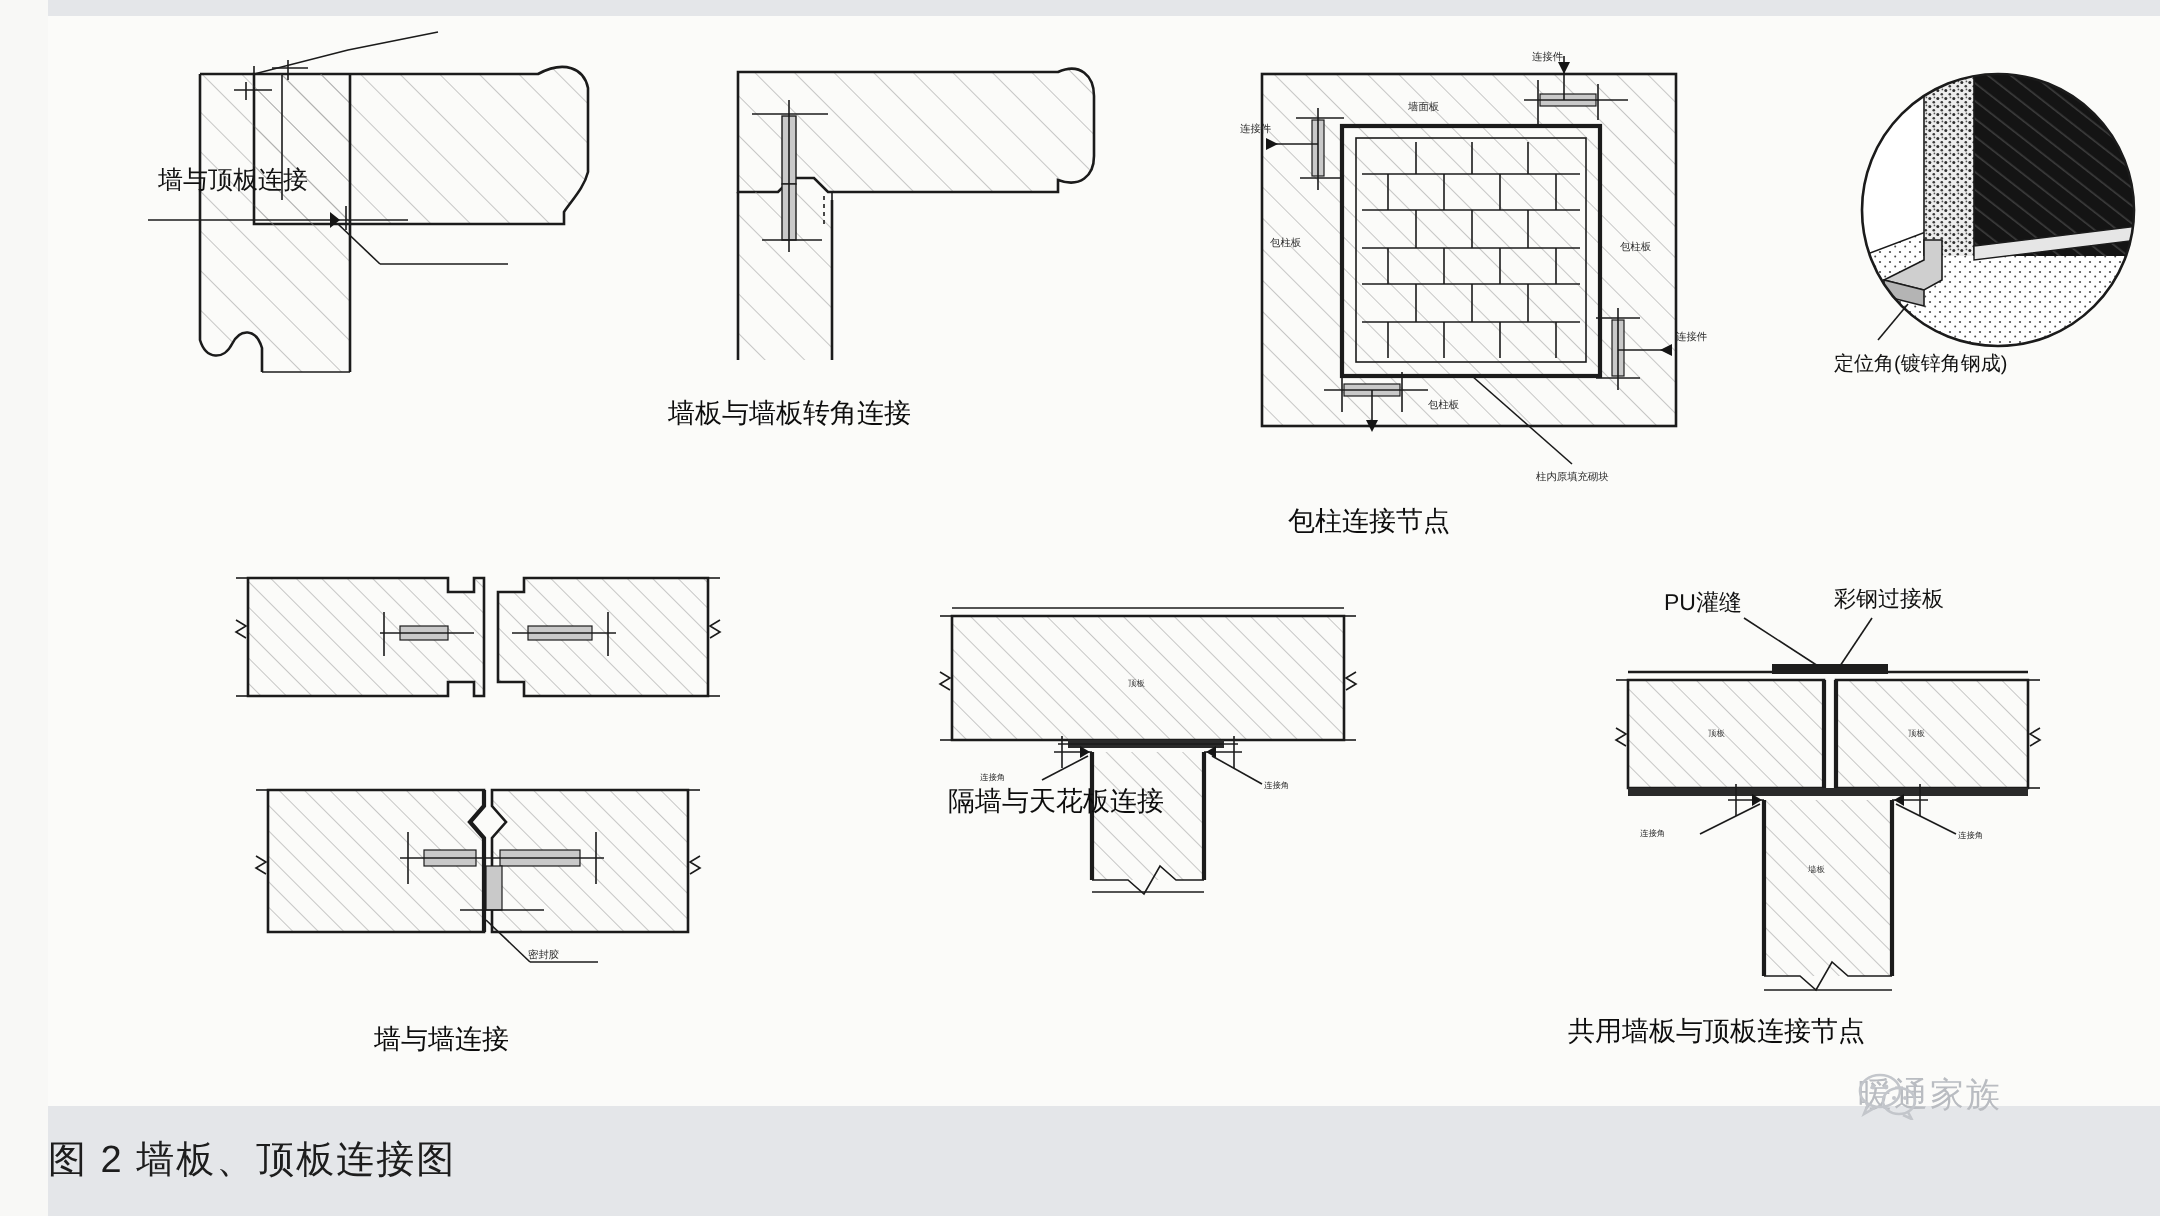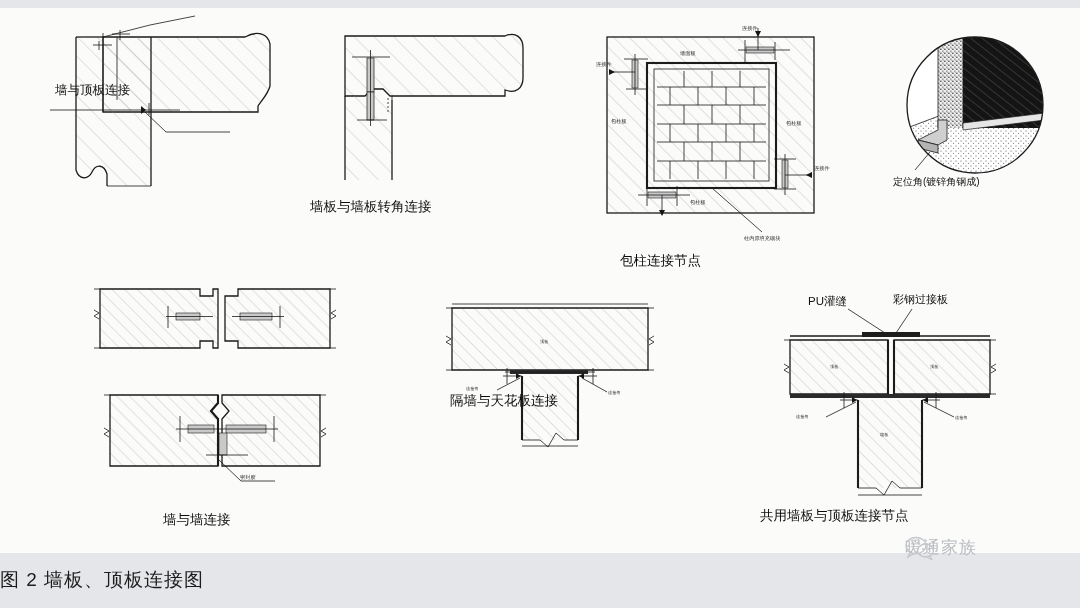--- a/index.html
+++ b/index.html
@@ -2,21 +2,21 @@
 <html><head>
 <meta charset="utf-8">
 <style>
   html,body{margin:0;padding:0;}
   body{
     width:1080px;height:608px;
     background:#f8f8f6;
     font-family:"Liberation Sans","DejaVu Sans",sans-serif;
     overflow:hidden;position:relative;
   }
-  #sheet{position:absolute;inset:0;background:#fbfbf9;}
+  #sheet{position:absolute;inset:0;background:#fbfbf9;margin-left:24px;}
   .band{position:absolute;left:0;width:1080px;background:#e4e6e9;}
   #band-top{top:0;height:8px;}
   #band-bottom{top:553px;height:55px;}
   .cap{
     position:absolute;left:0;width:1080px;top:567px;
     text-align:left;font-size:19px;color:#1d1d1d;letter-spacing:1px;
   }
   .wm{position:absolute;left:905px;top:536px;display:flex;align-items:center;gap:6px;}
   .wm-txt{font-size:17px;color:#b9bcc1;letter-spacing:1px;}
   svg{position:absolute;left:0;top:0;}

